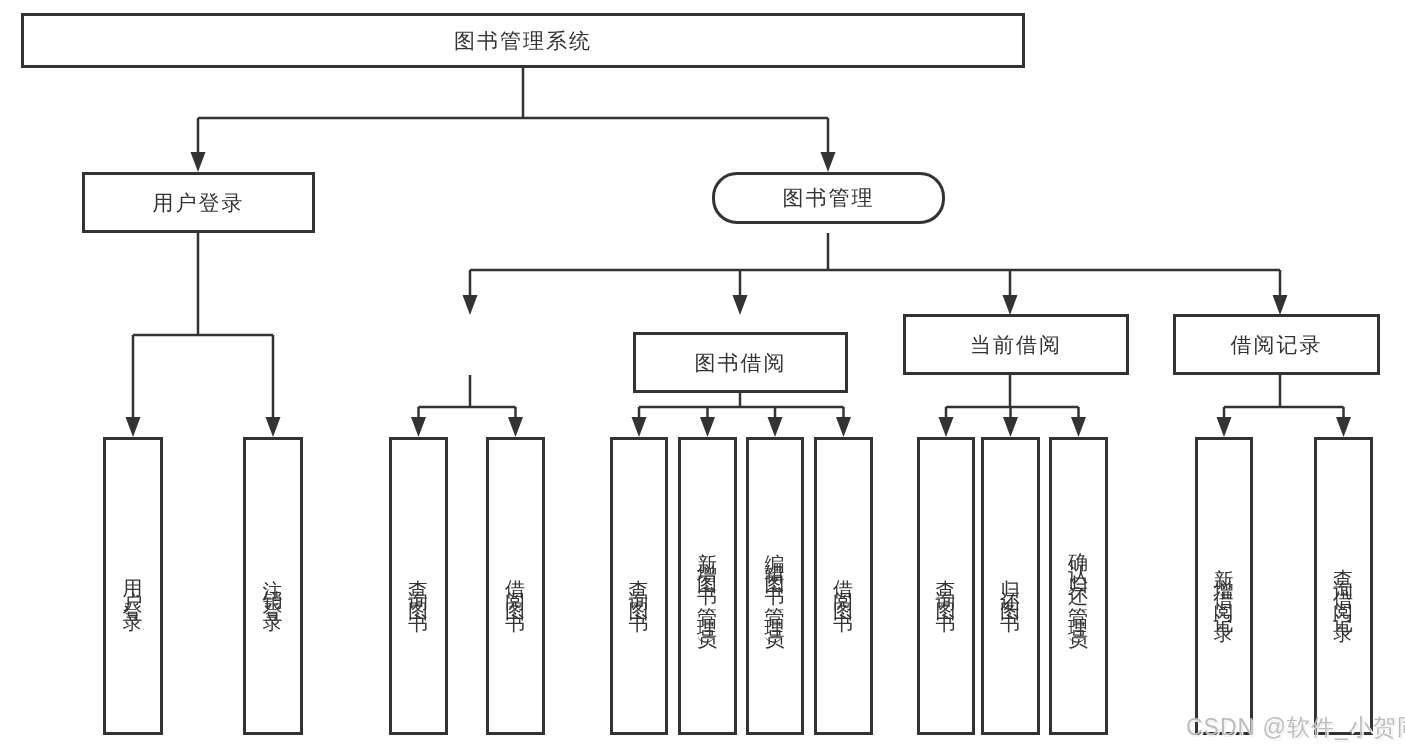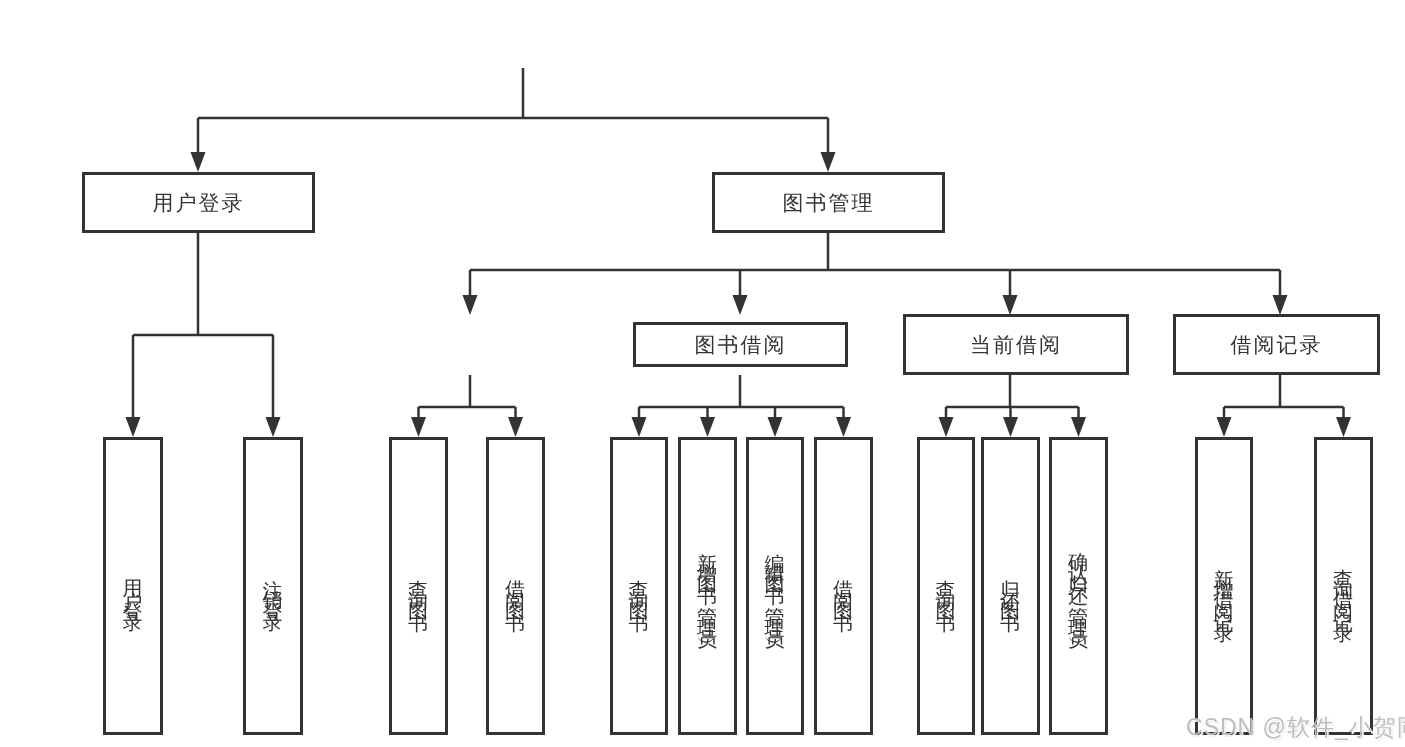--- a/index.html
+++ b/index.html
@@ -98,29 +98,32 @@
       <polygon points="767.5,417 782.5,417 775,437"></polygon>
       <polygon points="836,417 851,417 843.5,437"></polygon>
       <polygon points="938.5,417 953.5,417 946,437"></polygon>
       <polygon points="1003,417 1018,417 1010.5,437"></polygon>
       <polygon points="1071,417 1086,417 1078.5,437"></polygon>
       <polygon points="1216.5,417 1231.5,417 1224,437"></polygon>
       <polygon points="1336,417 1351,417 1343.5,437"></polygon>
     </g>
   </svg>
 
+  <div class="hnode" style="left:21px; top:13px; width:1004px; height:55px;">
+    <span>图书管理系统</span>
+  </div>
 
   <div class="hnode" style="left:82px; top:172px; width:233px; height:61px;">
     <span>用户登录</span>
   </div>
-  <div class="hnode" style="left:712px; top:172px; width:233px; height:61px;">
+  <div class="hnode" style="left:712px; top:172px; width:233px; height:52px;border-radius:25px;">
     <span>图书管理</span>
   </div>
 
-  <div class="hnode" style="left:633px; top:322px; width:215px; height:45px;">
+  <div class="hnode" style="left:633px; top:332px; width:215px; height:61px;">
     <span>图书借阅</span>
   </div>
   <div class="hnode" style="left:903px; top:314px; width:226px; height:61px;">
     <span>当前借阅</span>
   </div>
   <div class="hnode" style="left:1173px; top:314px; width:207px; height:61px;">
     <span>借阅记录</span>
   </div>
 
   <div class="leaf" style="left:103px; width:60px;">

